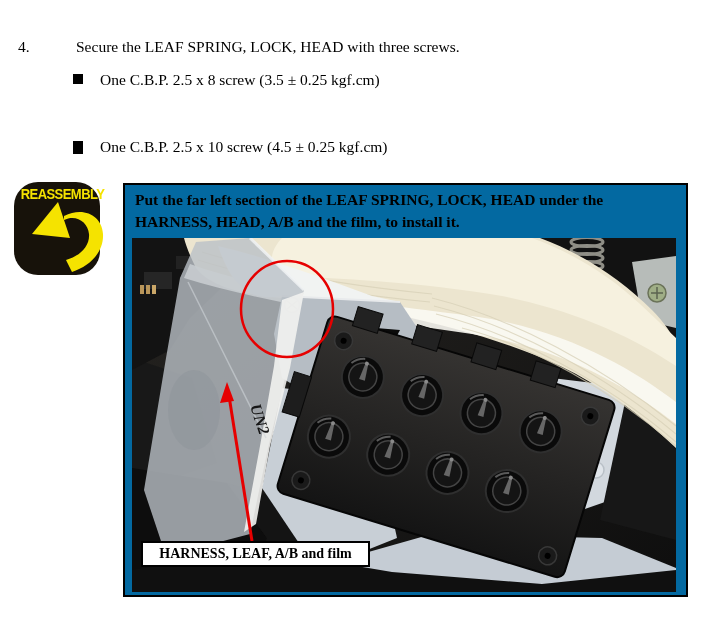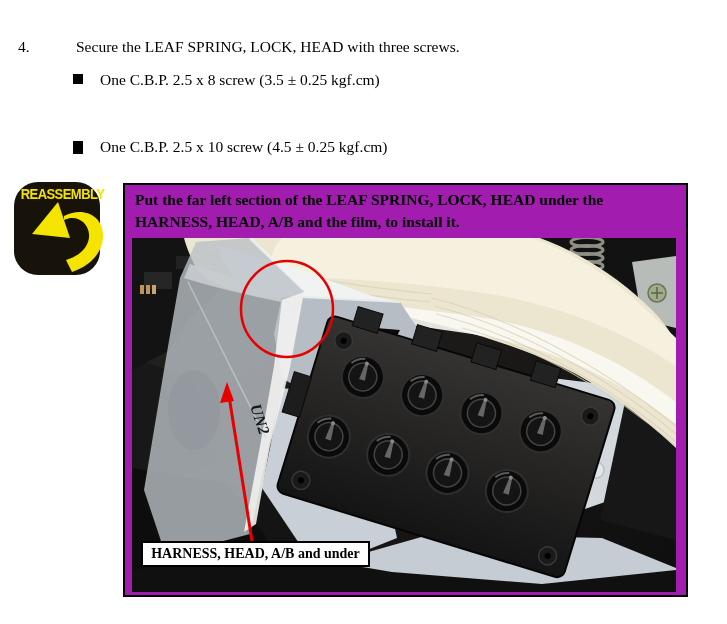--- a/index.html
+++ b/index.html
@@ -24,21 +24,21 @@
   #badge{left:14px;top:182px;width:86px;height:93px;background:#17120a;border-radius:24px;}
   #badge-label{
     position:absolute;left:0;top:4px;width:97px;text-align:center;
     font-family:"Liberation Sans", sans-serif;font-weight:bold;font-size:14px;
     color:#f5e300;letter-spacing:-0.6px;transform:scaleX(.93);transform-origin:center;
     white-space:nowrap;
   }
   #badge-arrow{position:absolute;left:0;top:0;}
 
   
-  #instr-box{left:123px;top:183px;width:561px;height:410px;border:2px solid #000;background:#a21caf;}
+  #instr-box{left:123px;top:183px;width:561px;height:410px;border:2px solid #000;background:#0369a1;}
   #instr-text{
     position:absolute;left:10px;top:4px;width:538px;
     font-weight:bold;font-size:15.5px;line-height:22px;
   }
 
   
   #photo{position:absolute;left:7px;top:53px;width:544px;height:354px;background:#1a1918;}
   #photo svg{display:block;}
   #callout{
     position:absolute;left:9px;top:303px;width:225px;height:22px;
@@ -232,15 +232,15 @@
 
       <polygon points="0,332 130,312 260,334 410,346 544,332 544,354 0,354" fill="#101010"></polygon>
 
       <ellipse cx="155" cy="71" rx="46" ry="48" fill="none" stroke="#e60000" stroke-width="2.5"></ellipse>
       <g>
         <line x1="120" y1="303" x2="97" y2="158" stroke="#e60000" stroke-width="3"></line>
         <polygon points="95,144 88,165 102,163" fill="#e60000"></polygon>
       </g>
     </svg>
 
-    <div id="callout">HARNESS, HEAD, A/B and under</div>
+    <div id="callout">HARNESS, LEAF, A/B and film</div>
   </div>
 </div>
 
 </body></html>

